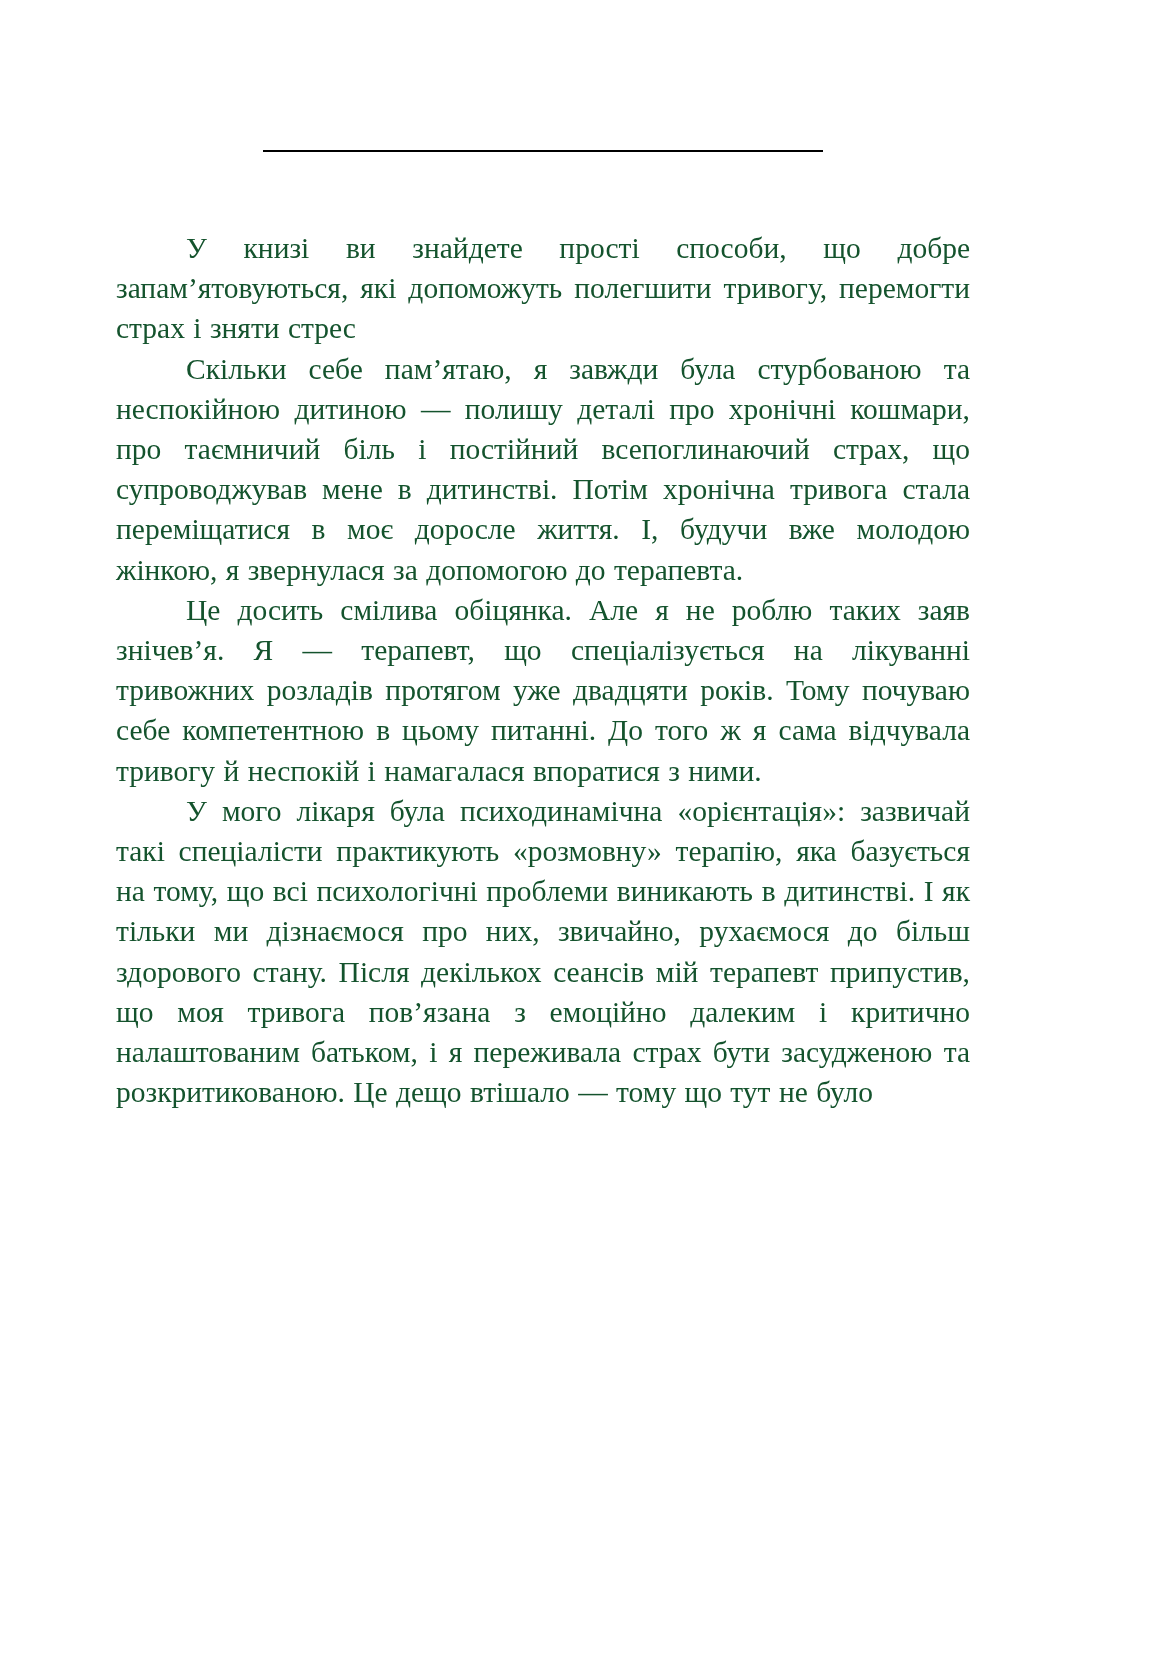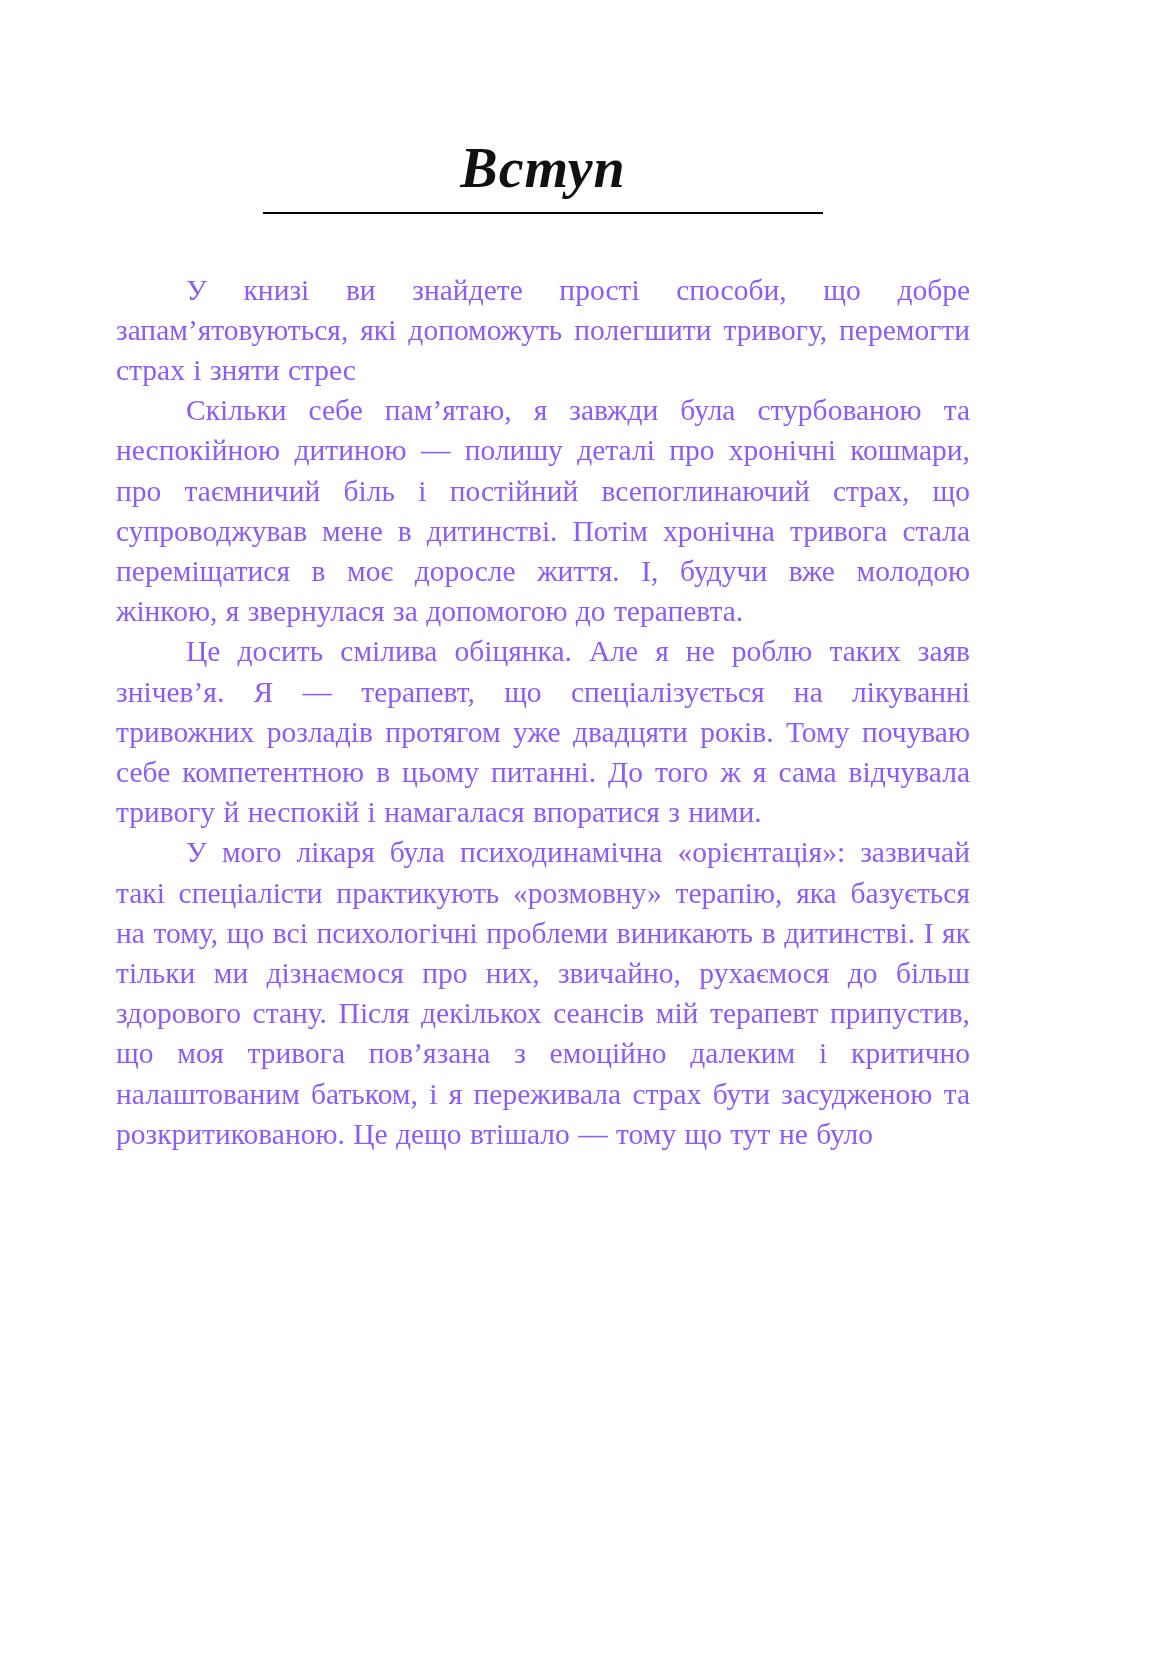--- a/index.html
+++ b/index.html
@@ -32,40 +32,39 @@
     letter-spacing: 1px;
     color: #111111;
   }
   .title-rule {
     width: 560px;
     height: 2px;
     background: #000000;
     margin: 12px auto 0 auto;
   }
   .body-text {
-    margin-top: 56px;
+    margin-top: 76px;
     font-size: 29.5px;
     line-height: 40.2px;
     text-align: justify;
     text-align-last: left;
-    color: #8b5cf6;
+    color: #14532d;
   }
   .body-text p {
     margin: 0;
     padding: 0;
     text-indent: 70px;
     word-spacing: 1px;
   }
 </style>
 </head>
 <body>
 
 <div class="page">
   <div class="content">
-    <h1 class="chapter-title">Вступ</h1>
     <div class="title-rule"></div>
     <div class="body-text">
       <p>У книзі ви знайдете прості способи, що добре запам’ятовуються, які допоможуть полегшити тривогу, перемогти страх і зняти стрес</p>
       <p>Скільки себе пам’ятаю, я завжди була стурбованою та неспокійною дитиною — полишу деталі про хронічні кошмари, про таємничий біль і постійний всепоглинаючий страх, що супроводжував мене в дитинстві. Потім хронічна тривога стала переміщатися в моє доросле життя. І, будучи вже молодою жінкою, я звернулася за допомогою до терапевта.</p>
       <p>Це досить смілива обіцянка. Але я не роблю таких заяв знічев’я. Я — терапевт, що спеціалізується на лікуванні тривожних розладів протягом уже двадцяти років. Тому почуваю себе компетентною в цьому питанні. До того ж я сама відчувала тривогу й неспокій і намагалася впоратися з ними.</p>
       <p>У мого лікаря була психодинамічна «орієнтація»: зазвичай такі спеціалісти практикують «розмовну» терапію, яка базується на тому, що всі психологічні проблеми виникають в дитинстві. І як тільки ми дізнаємося про них, звичайно, рухаємося до більш здорового стану. Після декількох сеансів мій терапевт припустив, що моя тривога пов’язана з емоційно далеким і критично налаштованим батьком, і я переживала страх бути засудженою та розкритикованою. Це дещо втішало — тому що тут не було</p>
     </div>
   </div>
 </div>
 

